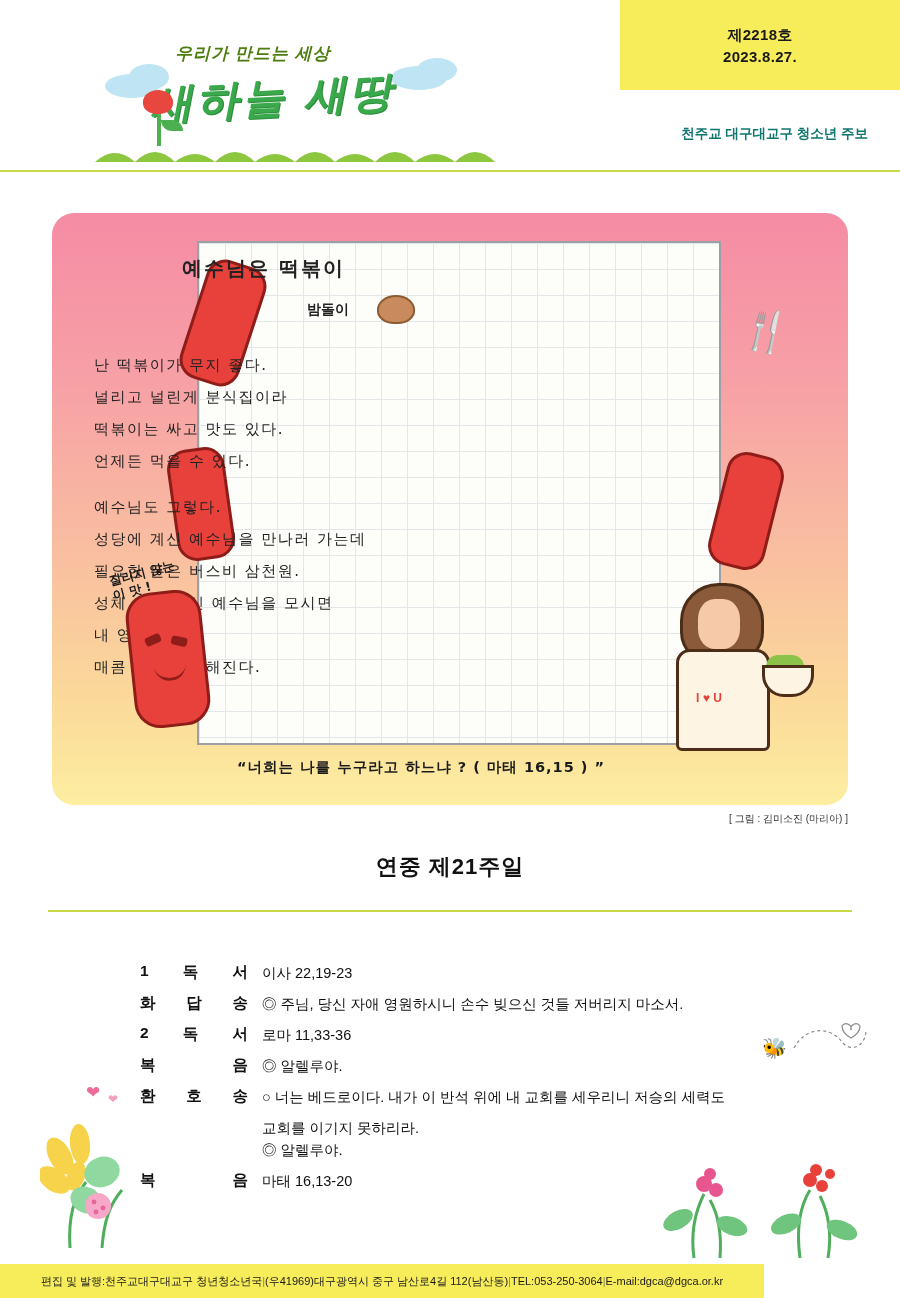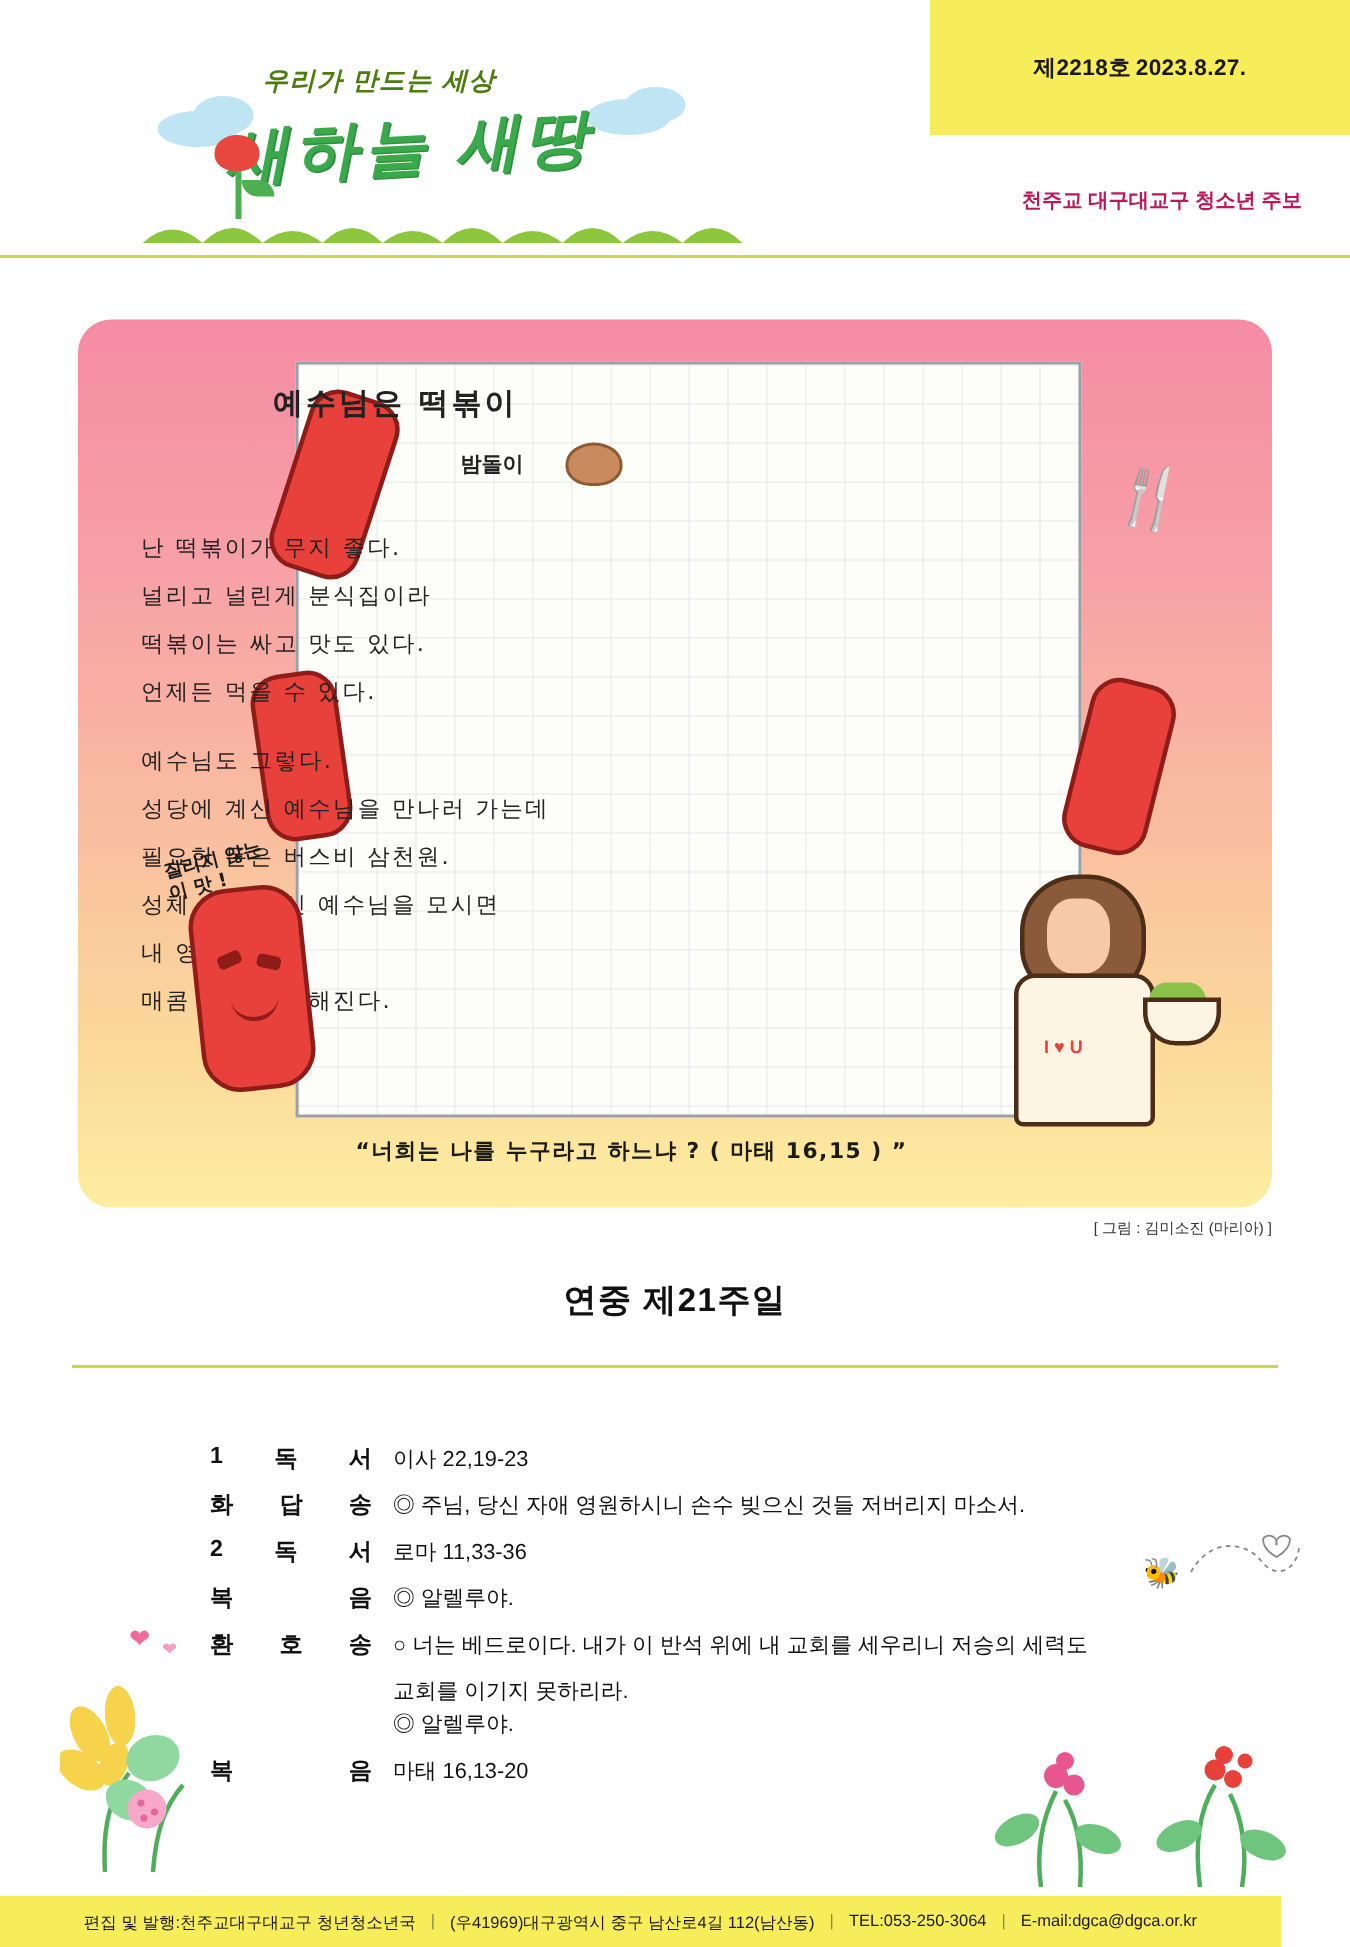--- a/index.html
+++ b/index.html
@@ -22,37 +22,38 @@
     height: 170px;
   }
   .issue-box {
     position: absolute;
     top: 0;
     right: 0;
     width: 280px;
     height: 90px;
     background: #f7ec5a;
     display: flex;
+    flex-direction: column;
     align-items: center;
     justify-content: center;
     gap: 3px;
   }
   .issue-box div {
     font-size: 15px;
     font-weight: bold;
     color: #1a1a1a;
     letter-spacing: 0.3px;
   }
   .diocese {
     position: absolute;
     top: 125px;
     right: 32px;
     font-size: 13.5px;
     font-weight: bold;
-    color: #be185d;
+    color: #0f766e;
   }
   .logo-wrap {
     position: absolute;
     left: 95px;
     top: 28px;
     width: 420px;
     height: 130px;
   }
   .logo-tagline {
     position: absolute;
@@ -426,27 +427,27 @@
     top: 1150px;
     width: 210px;
     height: 110px;
   }
 
   
   .footer {
     position: absolute;
     left: 0;
     bottom: 0;
-    width: 854px;
+    width: 764px;
     height: 34px;
     background: #f7ec5a;
     display: flex;
     align-items: center;
     justify-content: center;
-    gap: 10px;
+    gap: 0;
     font-size: 11px;
     color: #1b1b1b;
   }
   .footer .sep { color: #8a8a50; }
 </style>
 </head>
 <body>
 
 <div class="header">
 

